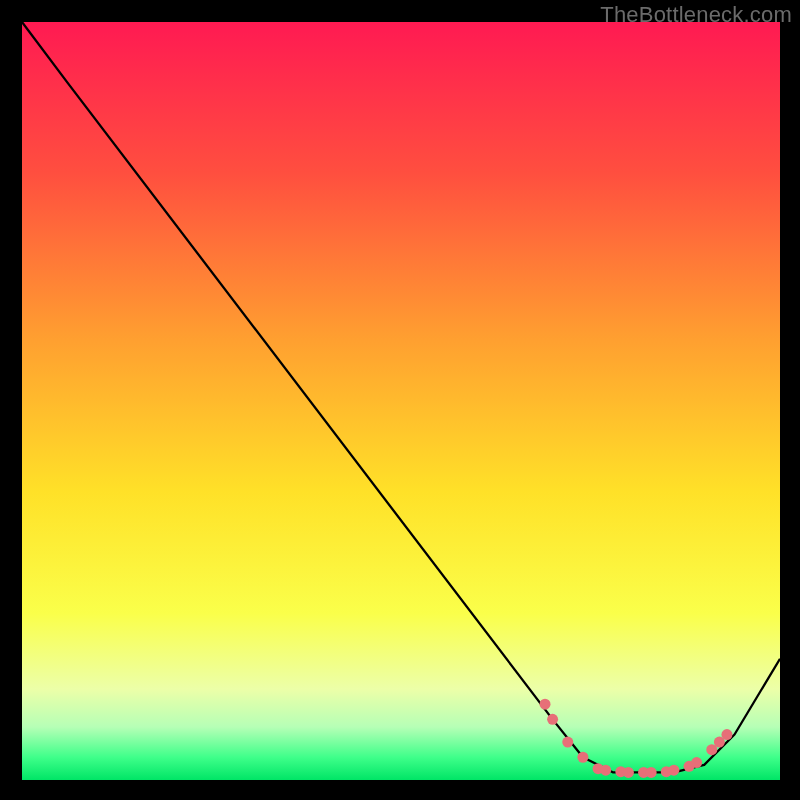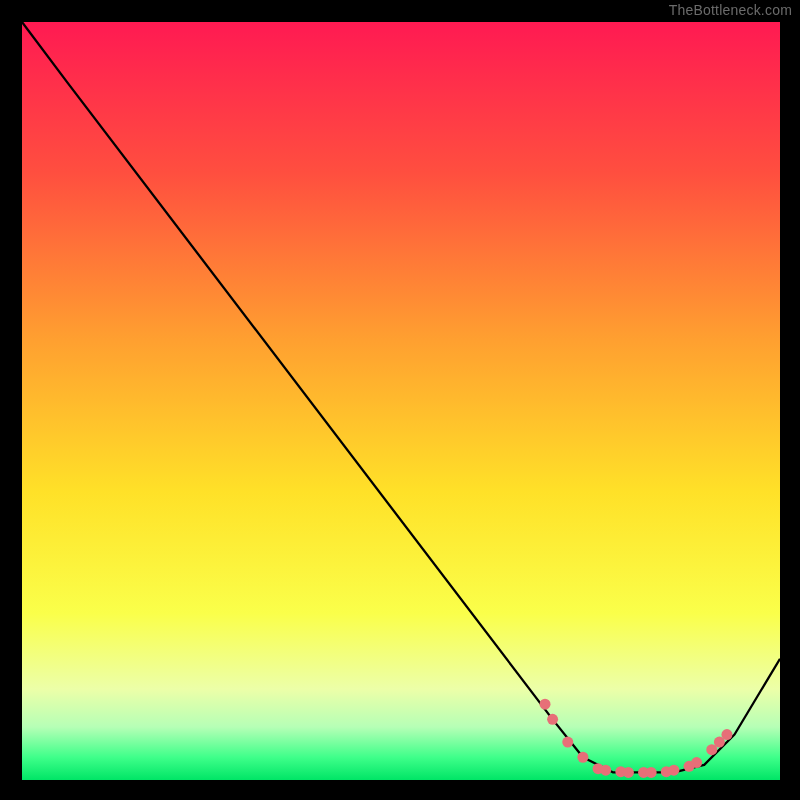--- a/index.html
+++ b/index.html
@@ -8,21 +8,21 @@
     position: relative;
     width: 800px;
     height: 800px;
     background: #000;
   }
   .watermark {
     position: absolute;
     top: 2px;
     right: 8px;
     font-family: Arial, Helvetica, sans-serif;
-    font-size: 14px;
+    font-size: 22px;
     color: #6b6b6b;
     letter-spacing: 0.2px;
     z-index: 20;
   }
   .plot {
     position: absolute;
     left: 22px;
     top: 22px;
     width: 758px;
     height: 758px;

